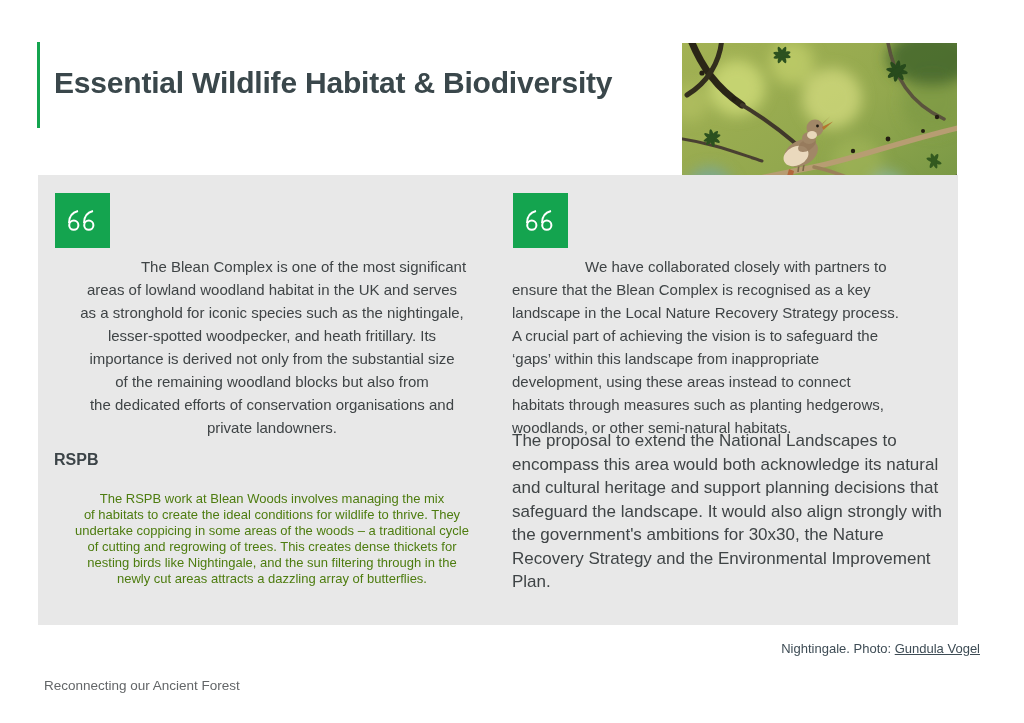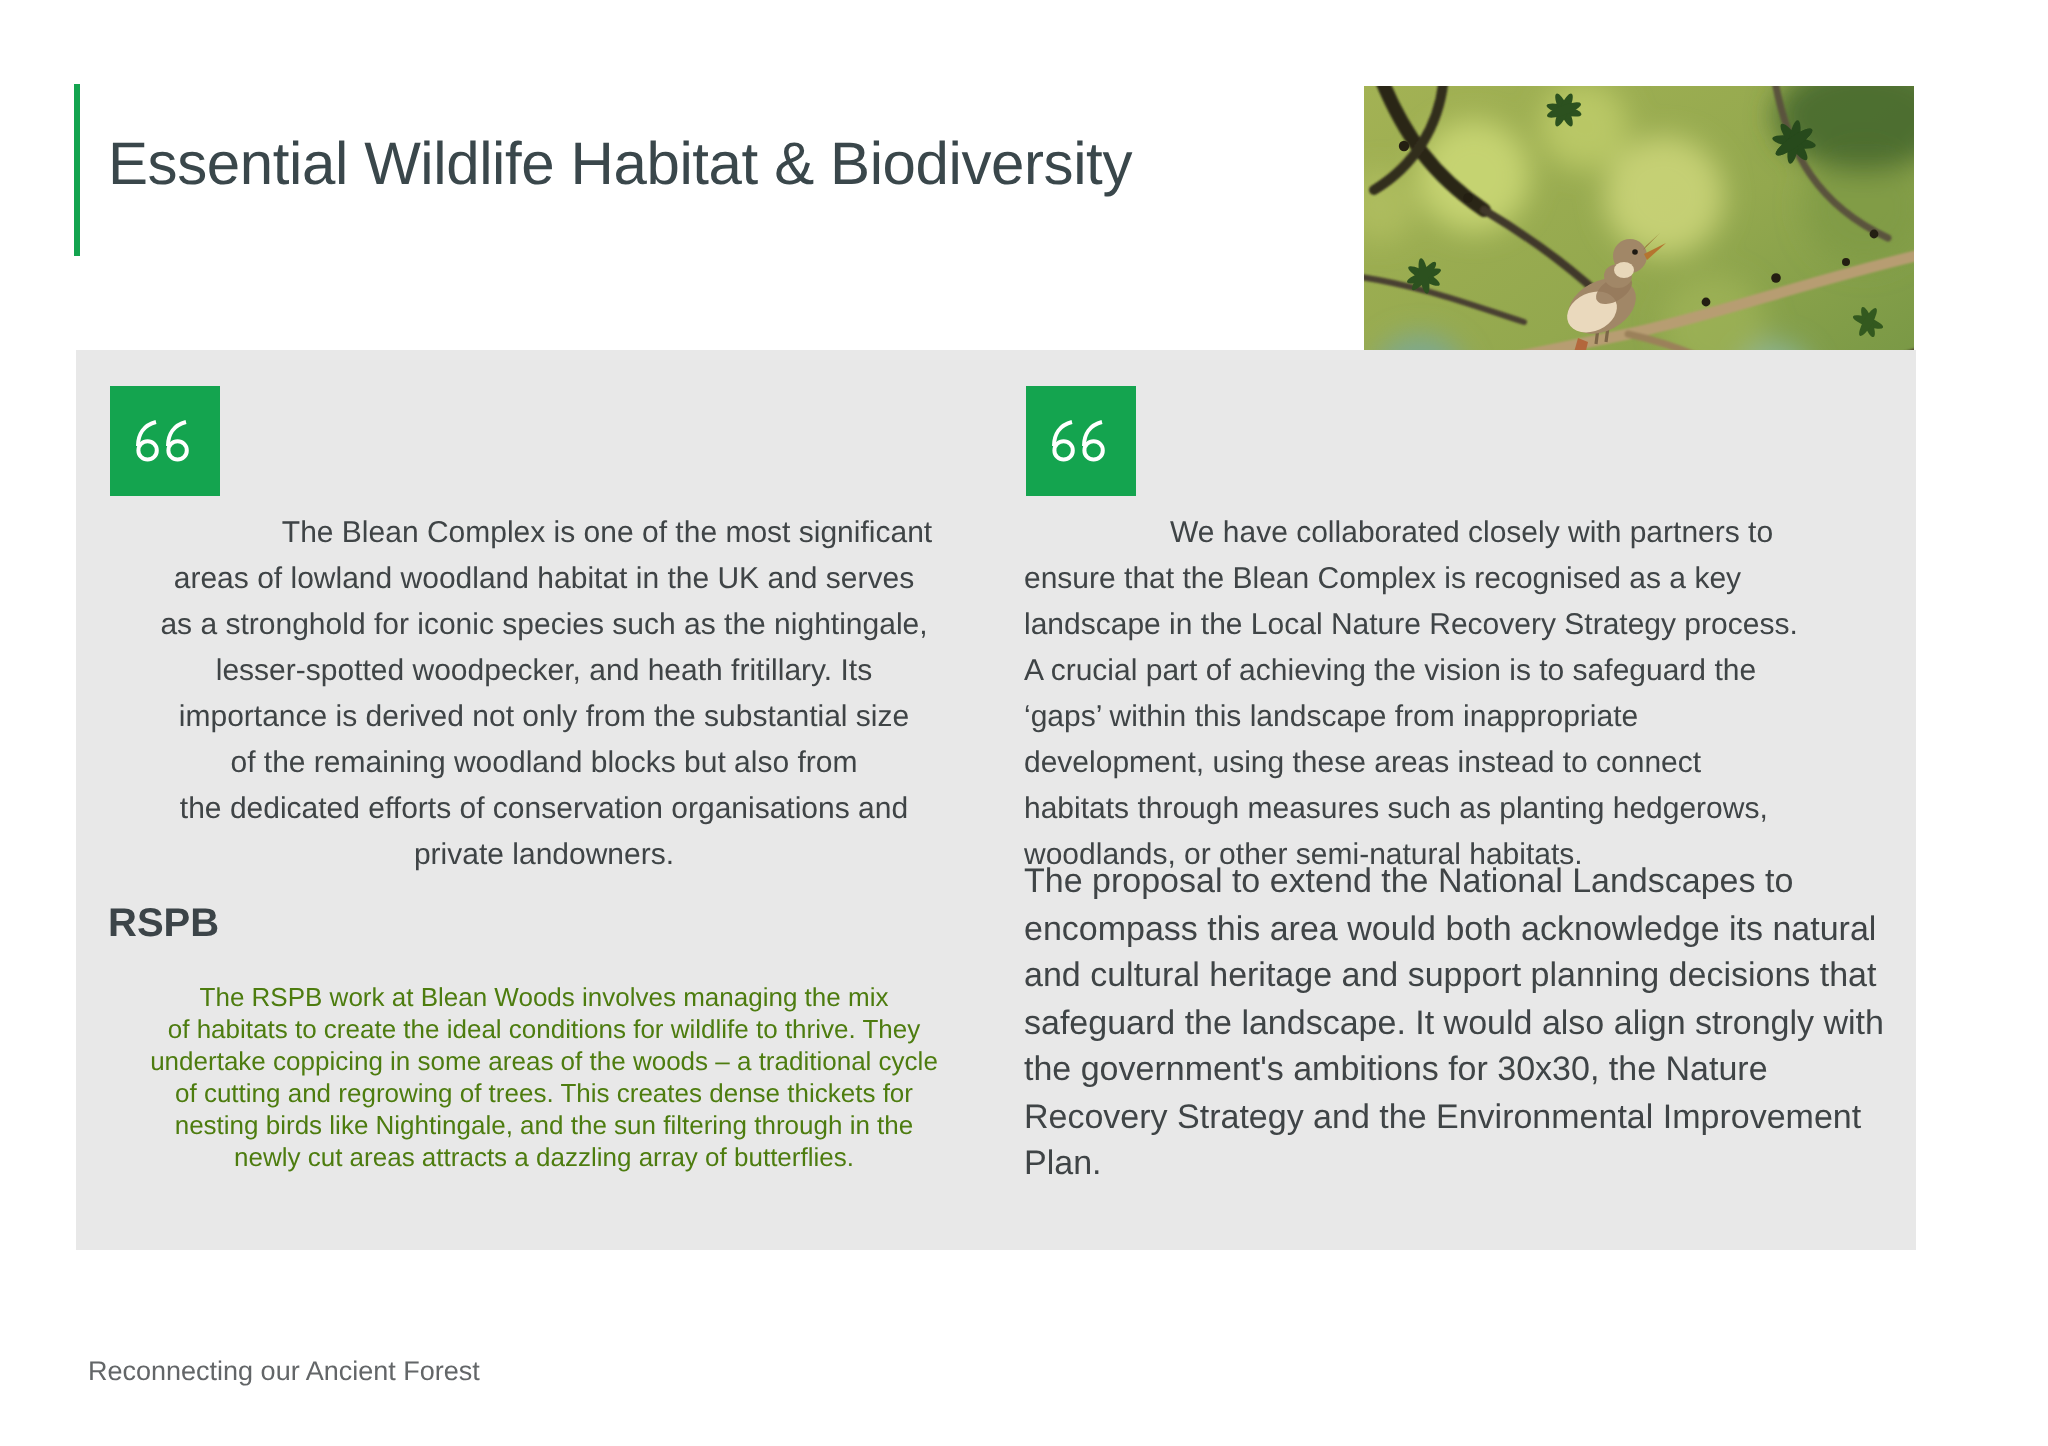--- a/index.html
+++ b/index.html
@@ -17,21 +17,21 @@
     font-family:"Liberation Sans","DejaVu Sans",sans-serif;
     position:relative;overflow:hidden;
   }
   .slide{position:absolute;inset:0;background:#fff;}
   .accent-bar{
     position:absolute;left:37px;top:42px;width:3px;height:86px;
     background:var(--green);
   }
   .page-title{
     position:absolute;left:54px;top:64px;width:640px;
-    font-size:30px;line-height:38px;font-weight:normal;
+    font-size:30px;line-height:38px;font-weight:bold;
     color:var(--title);letter-spacing:-0.2px;
   }
   .photo{
     position:absolute;left:682px;top:43px;width:275px;height:190px;
     overflow:hidden;
   }
   .photo svg{display:block;width:100%;height:100%;}
   .panel{
     position:absolute;top:175px;width:462px;height:450px;
     background:var(--panel);
@@ -45,21 +45,21 @@
   }
   .quote-text{
     position:absolute;left:16px;top:80px;width:436px;
     font-size:15px;line-height:23px;color:var(--body);
     white-space:pre-line;
   }
   .panel.left .quote-text{text-indent:63px;}
   .panel.right .quote-text{text-indent:73px;}
   .rspb-heading{
     position:absolute;left:16px;top:276px;
-    font-size:20px;font-weight:bold;color:#3C4448;
+    font-size:16px;font-weight:bold;color:#3C4448;
   }
   .rspb-body{
     position:absolute;left:16px;top:316px;width:436px;
     font-size:13px;line-height:16px;color:#4d7c0f;
     white-space:pre-line;
   }
   .para2{
     position:absolute;left:16px;top:254px;width:436px;
     font-size:17px;line-height:23.5px;color:var(--body);
     white-space:pre-line;
@@ -239,16 +239,19 @@
 woodlands, or other semi-natural habitats.</p>
     <p class="para2">The proposal to extend the National Landscapes to
 encompass this area would both acknowledge its natural
 and cultural heritage and support planning decisions that
 safeguard the landscape. It would also align strongly with
 the government's ambitions for 30x30, the Nature
 Recovery Strategy and the Environmental Improvement
 Plan.</p>
   </div>
 
+  <div class="caption">
+    <span>Nightingale. Photo: </span><a>Gundula Vogel</a>
+  </div>
 
   <div class="footer">Reconnecting our Ancient Forest</div>
 
 </div>
 
 </body></html>

